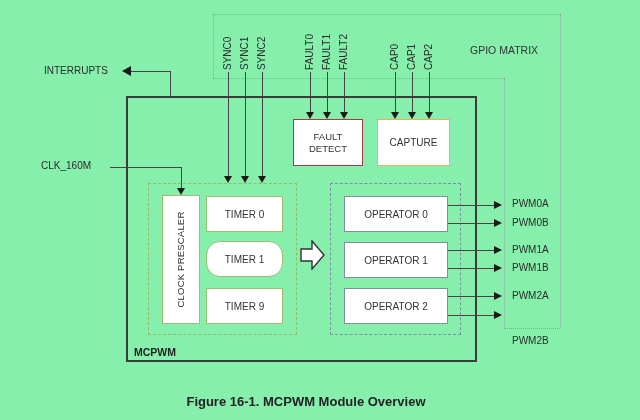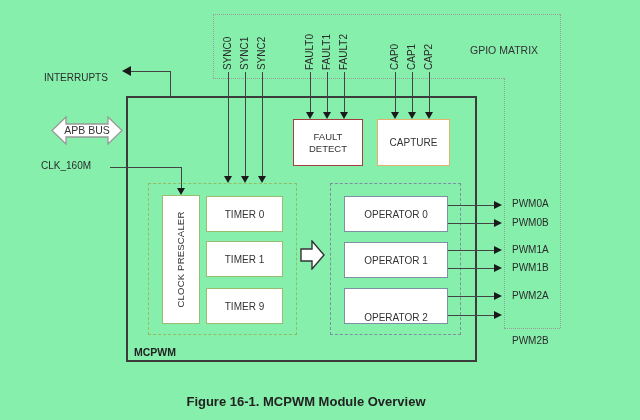--- a/index.html
+++ b/index.html
@@ -76,31 +76,25 @@
   <div class="ad" style="left:323px;top:112px;"></div>
   <div class="ad" style="left:340px;top:112px;"></div>
 
   <div class="vl" style="left:395px;top:72px;height:41px;"></div>
   <div class="vl" style="left:412px;top:72px;height:41px;"></div>
   <div class="vl" style="left:429px;top:72px;height:41px;"></div>
   <div class="ad" style="left:391px;top:112px;"></div>
   <div class="ad" style="left:408px;top:112px;"></div>
   <div class="ad" style="left:425px;top:112px;"></div>
 
-  <div class="lbl" style="left:44px;top:65px;margin-top:7px;">INTERRUPTS</div>
+  <div class="lbl" style="left:44px;top:65px;">INTERRUPTS</div>
   <div class="al" style="left:122px;top:66px;"></div>
   <div class="hl" style="left:131px;top:71px;width:40px;"></div>
   <div class="vl" style="left:170px;top:71px;height:25px;"></div>
 
-  <div class="abs" style="left:51px;top:116px;width:72px;height:29px;">
-    <svg width="72" height="29" viewBox="0 0 72 29">
-      <polygon points="1,14.5 15,1 15,8 57,8 57,1 71,14.5 57,28 57,21 15,21 15,28" fill="#ffffff" stroke="#999999" stroke-width="1.3"></polygon>
-    </svg>
-    <div class="abs" style="left:0;top:8px;width:72px;text-align:center;font-size:10.5px;color:#333;">APB BUS</div>
-  </div>
 
   <div class="lbl" style="left:41px;top:160px;text-align:right;">CLK_160M</div>
   <div class="hl" style="left:110px;top:167px;width:71px;"></div>
   <div class="vl" style="left:181px;top:167px;height:21px;"></div>
   <div class="ad" style="left:177px;top:188px;"></div>
 
   <div class="main-box"></div>
   <div id="mcpwm-label">MCPWM</div>
 
   <div class="box b-red two-line" style="left:293px;top:119px;width:70px;height:47px;">
@@ -113,41 +107,41 @@
     <span>CAPTURE</span>
   </div>
 
   <div class="dash-green"></div>
   <div class="box b-green" style="left:162px;top:195px;width:38px;height:129px;">
     <span class="rot">CLOCK PRESCALER</span>
   </div>
   <div class="box b-green" style="left:206px;top:196px;width:77px;height:36px;">
     <span>TIMER 0</span>
   </div>
-  <div class="box b-green" style="left:206px;top:241px;width:77px;height:36px;">
+  <div class="box b-green" style="left:206px;top:241px;width:77px;height:36px;border-radius:14px;">
     <span>TIMER 1</span>
   </div>
   <div class="box b-green" style="left:206px;top:288px;width:77px;height:36px;">
     <span>TIMER 9</span>
   </div>
 
   <div class="abs" style="left:300px;top:240px;width:25px;height:30px;">
     <svg width="25" height="30" viewBox="0 0 25 30">
       <polygon points="1,9 12,9 12,1 24,15 12,29 12,21 1,21" fill="#ffffff" stroke="#333333" stroke-width="1.4"></polygon>
     </svg>
   </div>
 
   <div class="dash-blue"></div>
   <div class="box b-blue" style="left:344px;top:196px;width:104px;height:36px;">
     <span>OPERATOR 0</span>
   </div>
   <div class="box b-blue" style="left:344px;top:242px;width:104px;height:36px;">
     <span>OPERATOR 1</span>
   </div>
-  <div class="box b-blue" style="left:344px;top:288px;width:104px;height:36px;align-items:flex-end;">
+  <div class="box b-blue" style="left:344px;top:288px;width:104px;height:36px;">
     <span>OPERATOR 2</span>
   </div>
 
   <div class="hl" style="left:448px;top:205px;width:46px;"></div>
   <div class="ar" style="left:494px;top:201px;"></div>
   <div class="lbl" style="left:512px;top:198px;">PWM0A</div>
 
   <div class="hl" style="left:448px;top:223px;width:46px;"></div>
   <div class="ar" style="left:494px;top:219px;"></div>
   <div class="lbl" style="left:512px;top:217px;">PWM0B</div>

